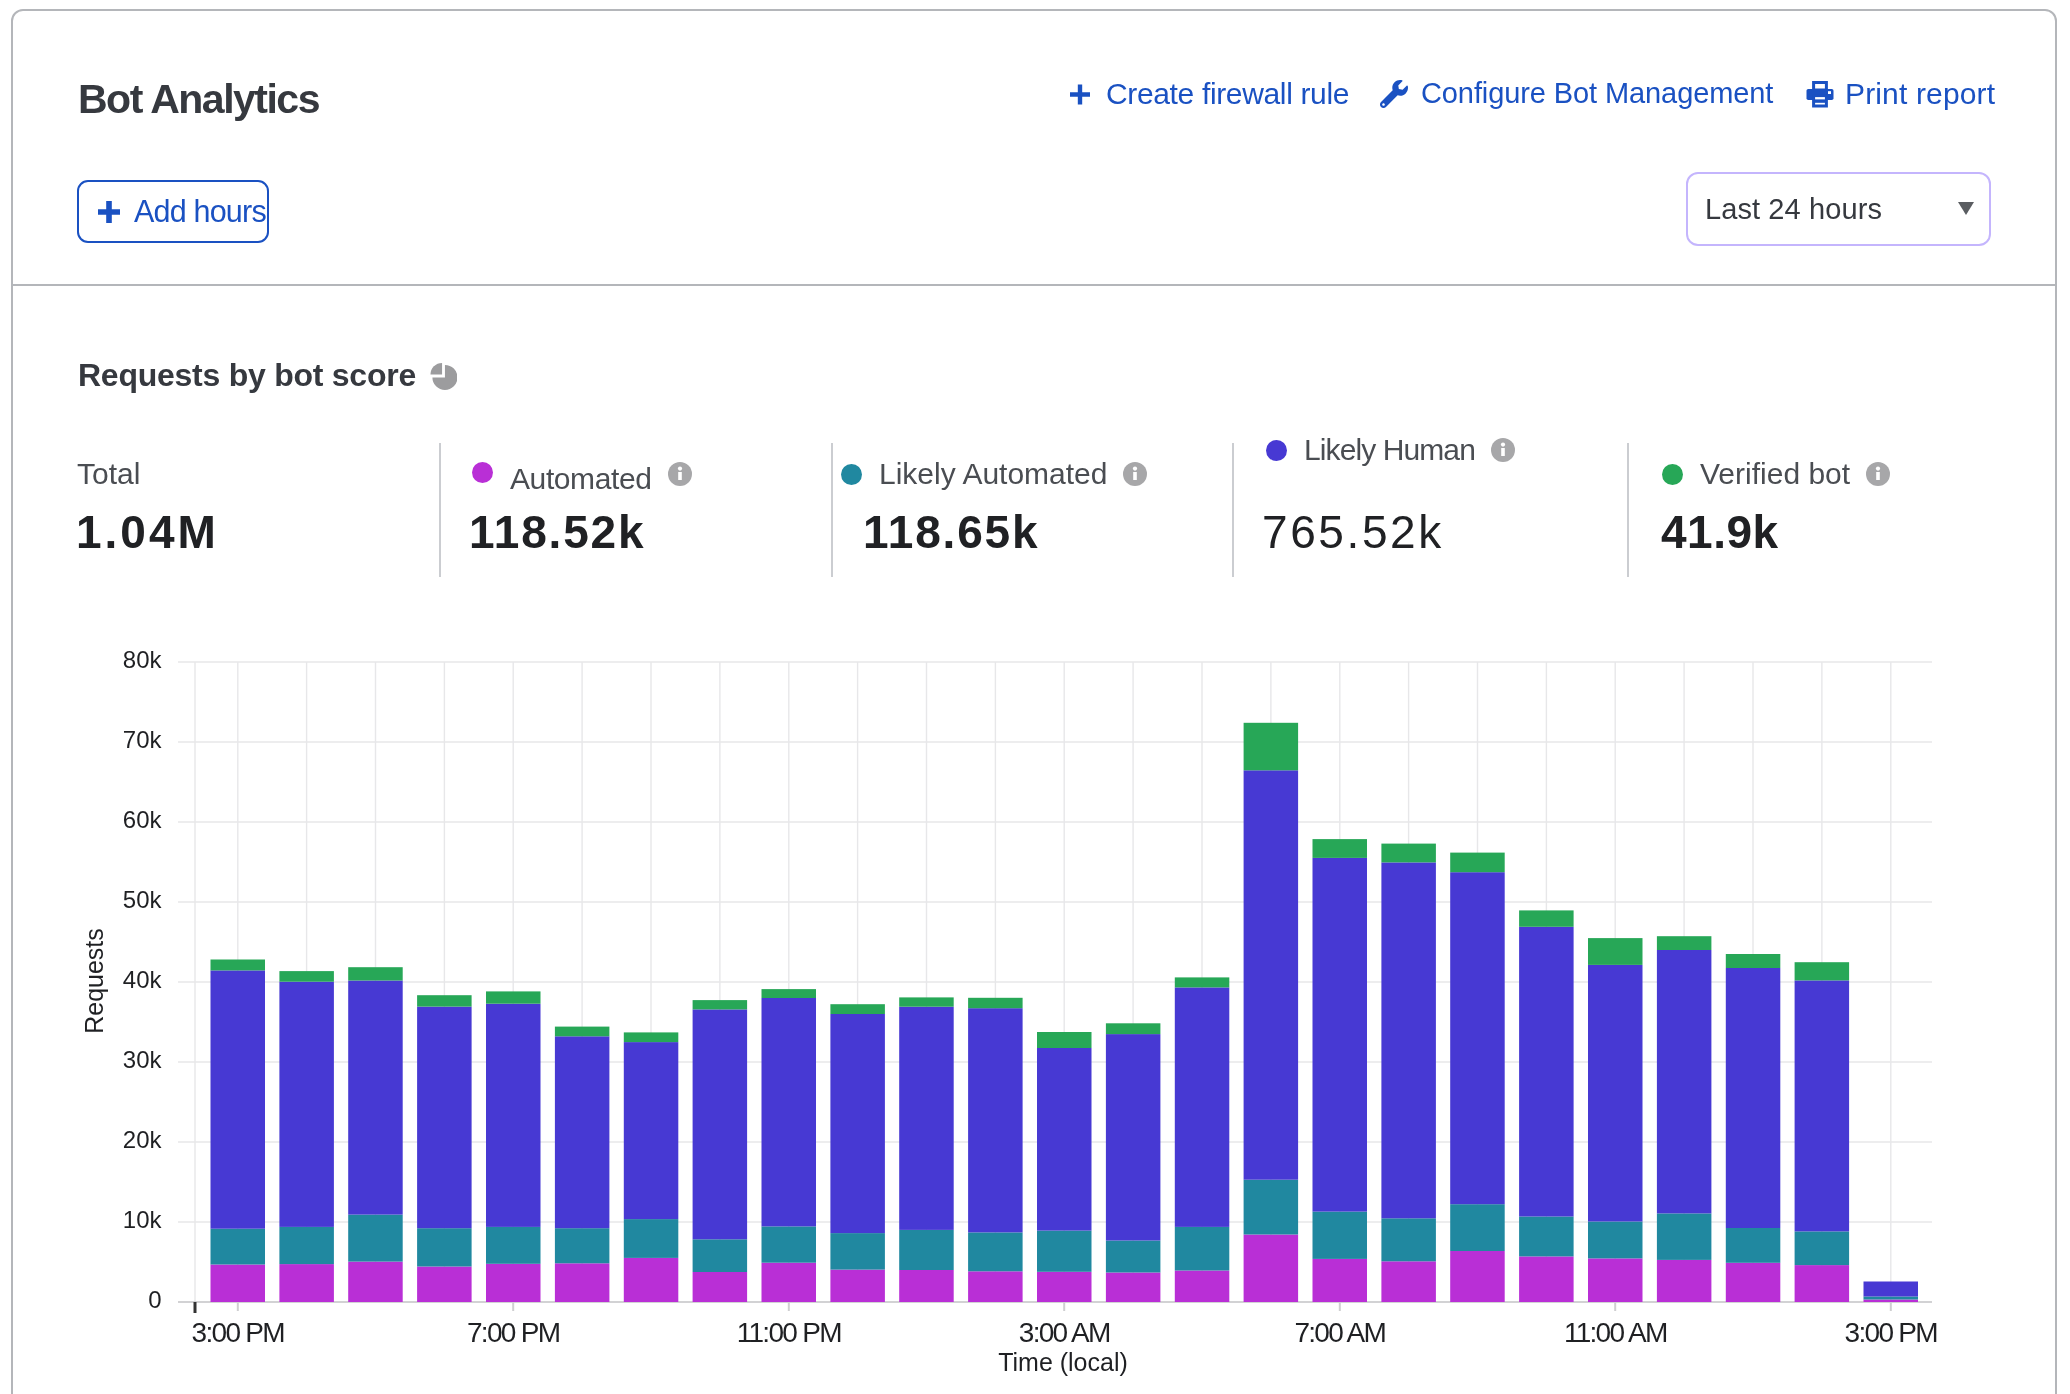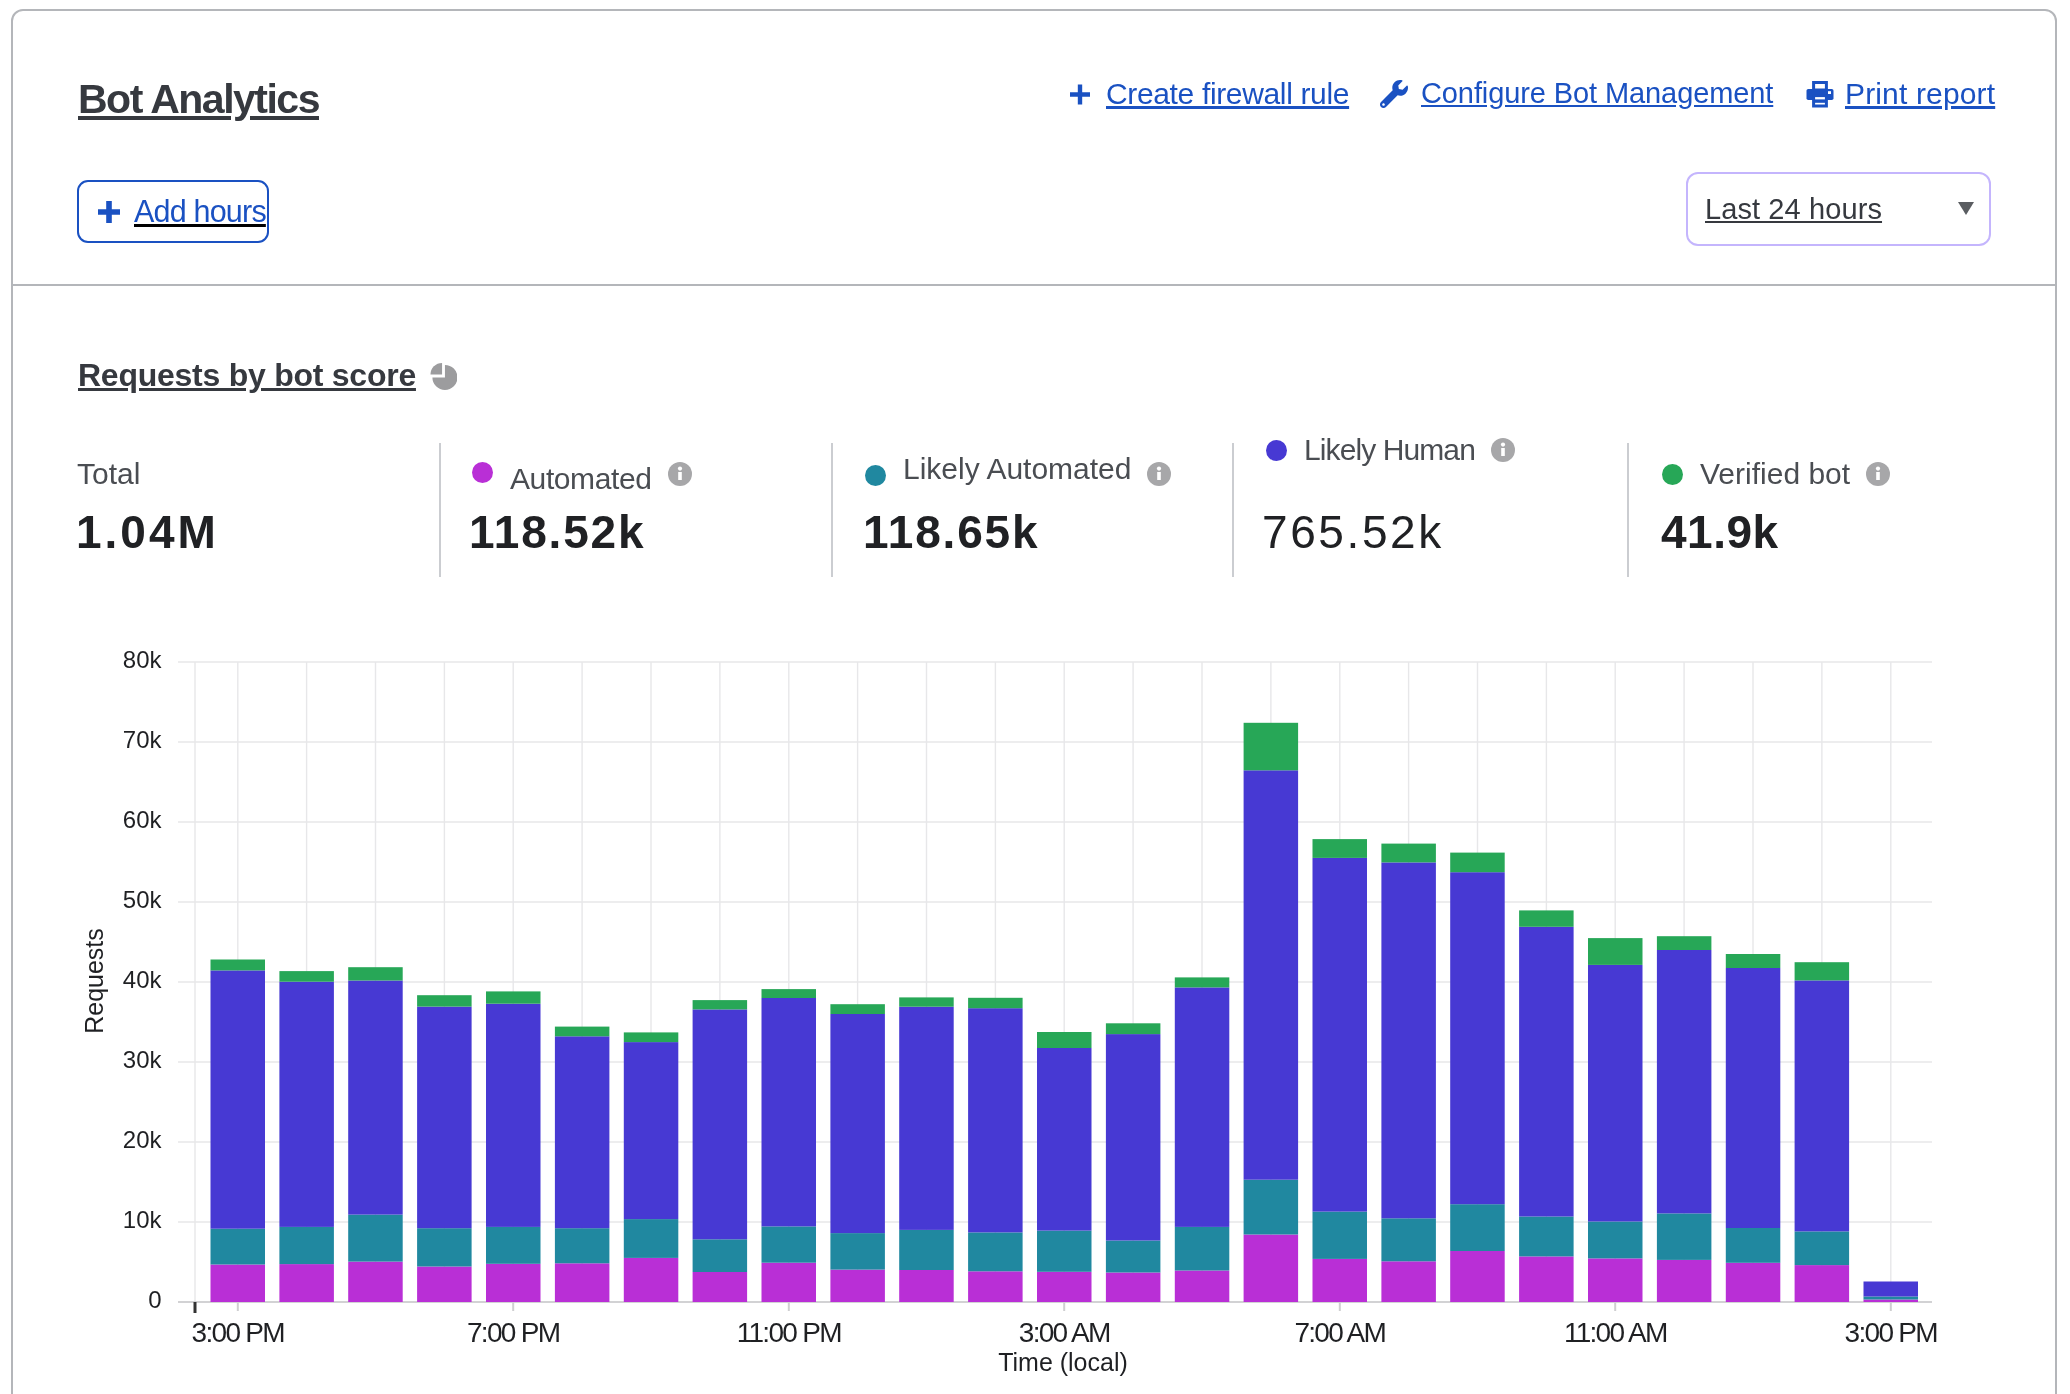--- a/index.html
+++ b/index.html
@@ -1,17 +1,17 @@
 <!DOCTYPE html>
 <html><head>
 <meta charset="utf-8">
 <style>
   html,body{margin:0;padding:0;background:#fff;width:2070px;height:1394px;overflow:hidden;}
   body{font-family:"Liberation Sans",sans-serif;-webkit-font-smoothing:antialiased;}
-  .abs{position:absolute;text-decoration:underline;}
+  .abs{position:absolute;}
 </style>
 </head>
 <body>
 <div class="abs" style="left:11px;top:9px;width:2042px;height:1600px;border:2px solid #b4b6ba;border-radius:12px;"></div>
 <div class="abs" style="left:13px;top:284px;width:2042px;height:2px;background:#b4b6ba;"></div>
 
 <div class="abs" style="left:78px;top:76px;font-size:41px;font-weight:700;color:#36393f;letter-spacing:-1.5px;">Bot Analytics</div>
 
 <svg width="20" height="21" viewBox="0 0 21 21" style="position:absolute;left:1070px;top:84px;">
     <path d="M8.2 0h4.6v8.2H21v4.6h-8.2V21H8.2v-8.2H0V8.2h8.2z" fill="#1a51c2"></path>
@@ -61,21 +61,21 @@
 <div style="position:absolute;left:472px;top:462px;display:flex;height:24px;">
     <span style="width:21px;height:21px;border-radius:50%;background:#b92fd6;margin-right:17px;flex:none"></span>
     <span style="font-size:30px;color:#4a4d52;margin-right:16px;letter-spacing:-0.4px;white-space:nowrap;">Automated</span>
     <svg width="24" height="24" viewBox="0 0 24 24" style="flex:none">
       <circle cx="12" cy="12" r="12" fill="#a7a7a9"></circle>
       <rect x="10.2" y="10" width="3.6" height="8" fill="#fff"></rect>
       <circle cx="12" cy="6.6" r="2.1" fill="#fff"></circle>
     </svg>
   </div>
 <div style="position:absolute;left:469px;top:505px;font-size:46px;font-weight:700;color:#202124;letter-spacing:1.8px;">118.52k</div>
-<div style="position:absolute;left:865px;top:462px;display:flex;align-items:flex-end;height:24px;">
+<div style="position:absolute;left:841px;top:462px;display:flex;align-items:center;height:24px;">
     <span style="width:21px;height:21px;border-radius:50%;background:#2088a0;margin-right:17px;flex:none"></span>
     <span style="font-size:30px;color:#4a4d52;margin-right:16px;letter-spacing:0px;white-space:nowrap;">Likely Automated</span>
     <svg width="24" height="24" viewBox="0 0 24 24" style="flex:none">
       <circle cx="12" cy="12" r="12" fill="#a7a7a9"></circle>
       <rect x="10.2" y="10" width="3.6" height="8" fill="#fff"></rect>
       <circle cx="12" cy="6.6" r="2.1" fill="#fff"></circle>
     </svg>
   </div>
 <div style="position:absolute;left:863px;top:505px;font-size:46px;font-weight:700;color:#202124;letter-spacing:1.8px;">118.65k</div>
 <div style="position:absolute;left:1266px;top:438px;display:flex;align-items:center;height:24px;">

